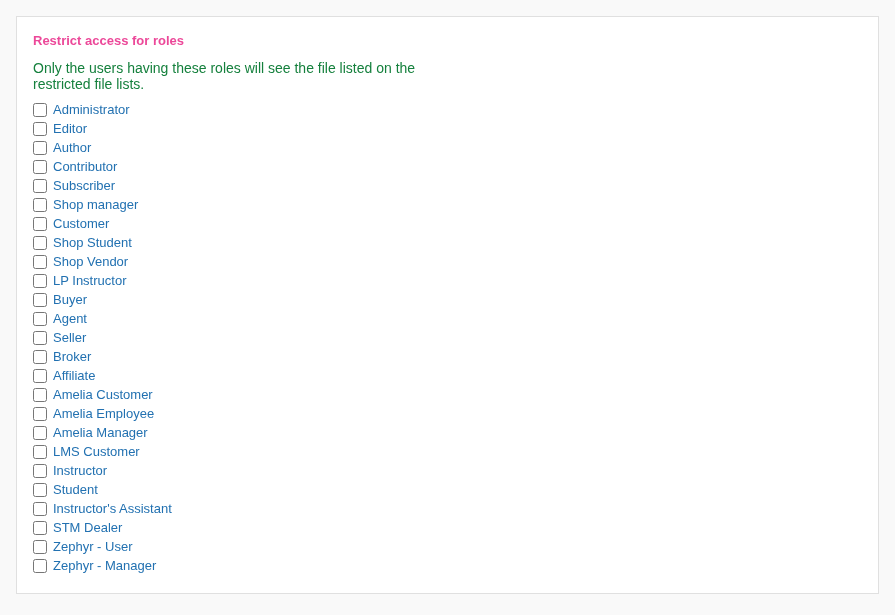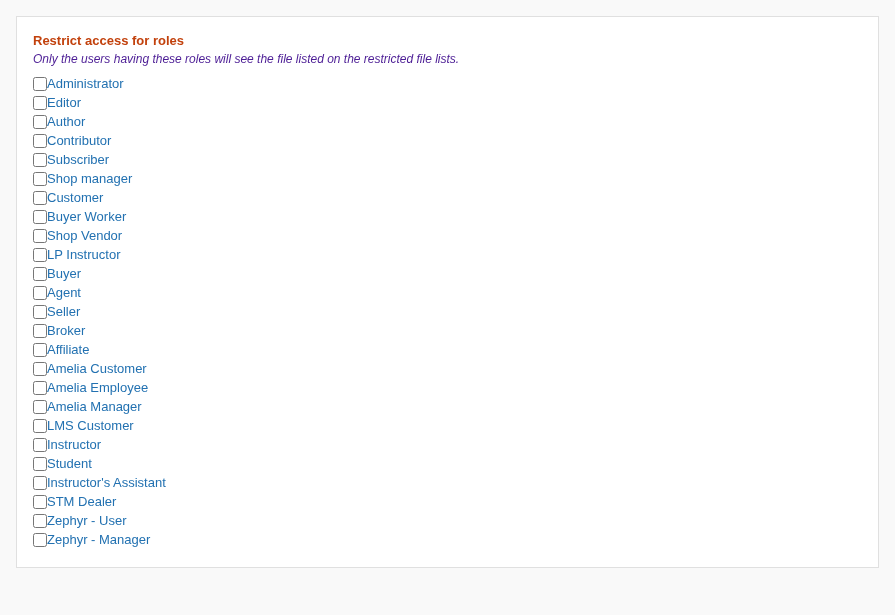--- a/index.html
+++ b/index.html
@@ -25,33 +25,33 @@
     }
     .left-section {
       flex: 0 0 430px;
     }
     .right-section {
       flex: 1;
     }
     .section-title {
       font-weight: bold;
       font-size: 13px;
-      color: #c2410c;
-      margin-bottom: 4px;
+      color: #ec4899;
+      margin-bottom: 12px;
     }
     .section-desc {
-      font-size: 12px;
-      color: #4c1d95;
+      font-size: 14px;
+      color: #15803d;
       margin-bottom: 10px;
-      font-style: italic;
     }
     .checkbox-item {
       display: flex;
       align-items: center;
       margin-bottom: 4px;
+      gap: 6px;
     }
     .checkbox-item input[type="checkbox"] {
       width: 14px;
       height: 14px;
       cursor: pointer;
       flex-shrink: 0;
     }
     .checkbox-item label {
       font-size: 13px;
       color: #2271b1;
@@ -97,21 +97,21 @@
         <div class="checkbox-item">
           <input type="checkbox" id="role-shop-manager" style="">
           <label for="role-shop-manager">Shop manager</label>
         </div>
         <div class="checkbox-item">
           <input type="checkbox" id="role-customer" style="">
           <label for="role-customer">Customer</label>
         </div>
         <div class="checkbox-item">
           <input type="checkbox" id="role-shop-worker" style="">
-          <label for="role-shop-worker">Buyer Worker</label>
+          <label for="role-shop-worker">Shop Student</label>
         </div>
         <div class="checkbox-item">
           <input type="checkbox" id="role-shop-vendor" style="">
           <label for="role-shop-vendor">Shop Vendor</label>
         </div>
         <div class="checkbox-item">
           <input type="checkbox" id="role-lp-instructor" style="">
           <label for="role-lp-instructor">LP Instructor</label>
         </div>
         <div class="checkbox-item">

